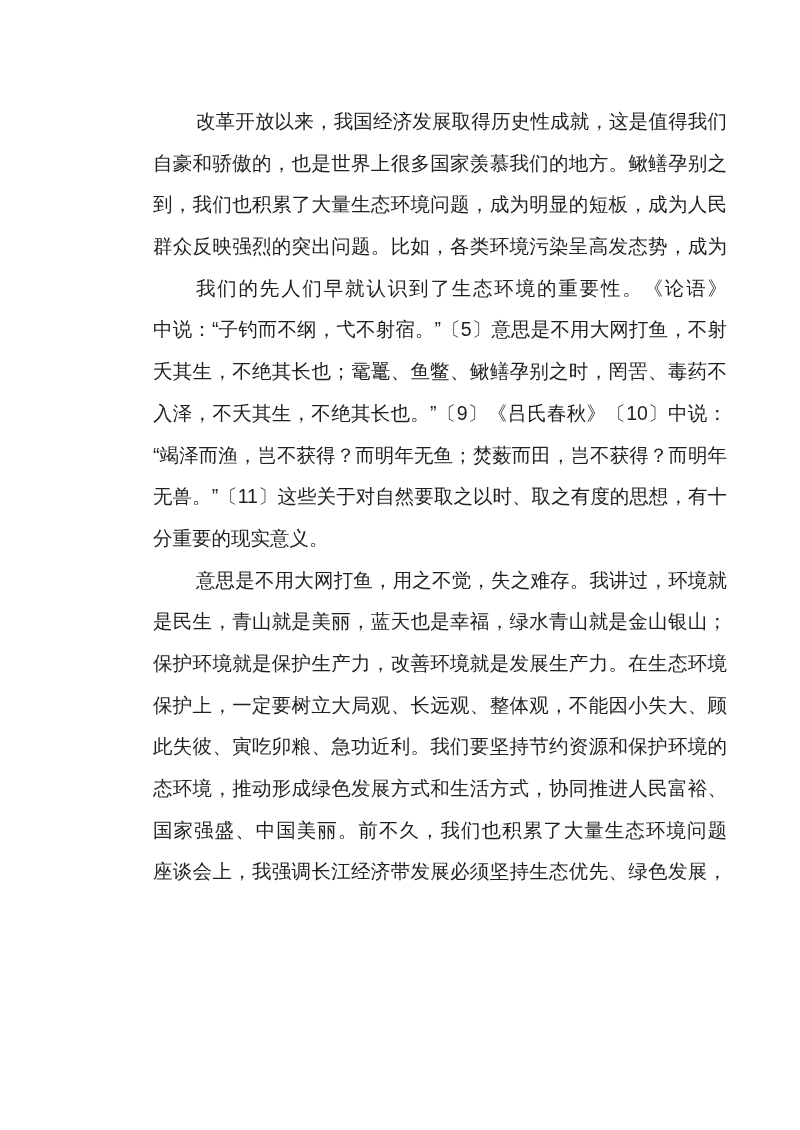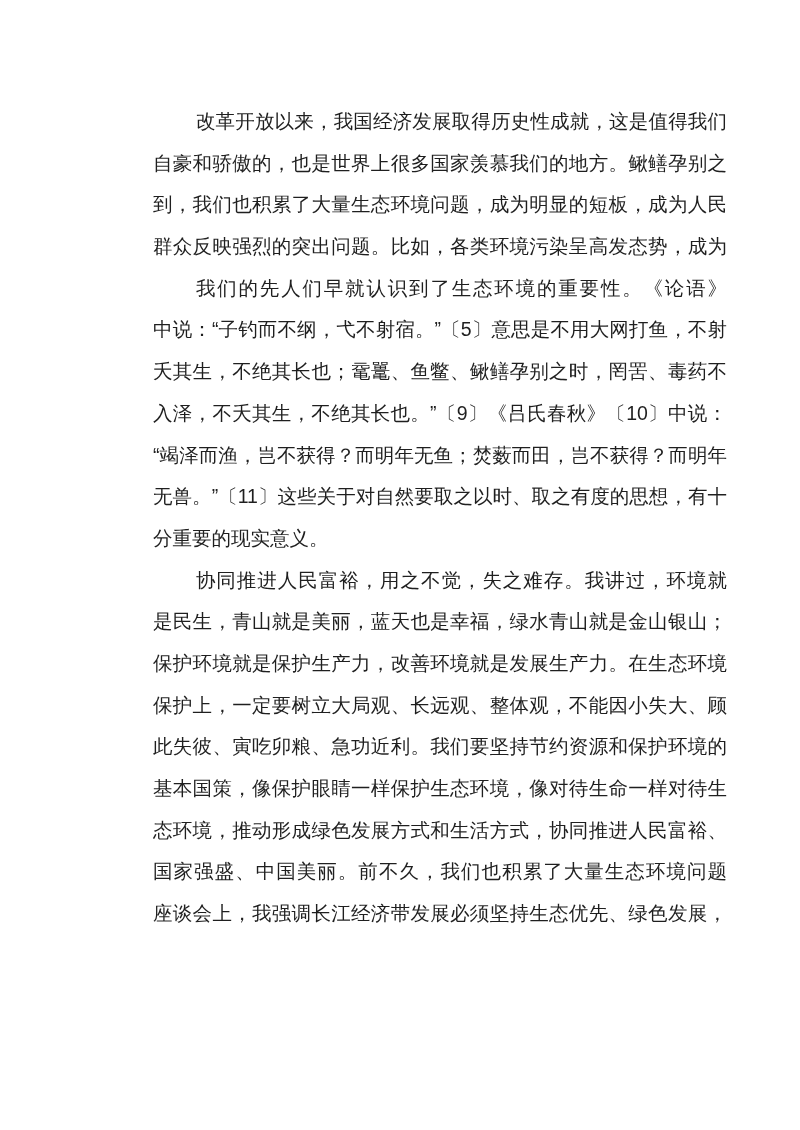--- a/index.html
+++ b/index.html
@@ -50,23 +50,22 @@
       <div class="line">自豪和骄傲的，也是世界上很多国家羡慕我们的地方。鳅鳝孕别之时</div>
       <div class="line">到，我们也积累了大量生态环境问题，成为明显的短板，成为人民</div>
       <div class="line">群众反映强烈的突出问题。比如，各类环境污染呈高发态势，成为</div>
       <div class="line indent">我们的先人们早就认识到了生态环境的重要性。《论语》〔6〕</div>
       <div class="line">中说：“子钓而不纲，弋不射宿。”〔5〕意思是不用大网打鱼，不射</div>
       <div class="line">夭其生，不绝其长也；鼋鼍、鱼鳖、鳅鳝孕别之时，罔罟、毒药不</div>
       <div class="line">入泽，不夭其生，不绝其长也。”〔9〕《吕氏春秋》〔10〕中说：</div>
       <div class="line">“竭泽而渔，岂不获得？而明年无鱼；焚薮而田，岂不获得？而明年</div>
       <div class="line">无兽。”〔11〕这些关于对自然要取之以时、取之有度的思想，有十</div>
       <div class="line para-end">分重要的现实意义。</div>
-      <div class="line indent">协同推进人民富裕，用之不觉，失之难存。我讲过，环境就</div>
+      <div class="line indent">意思是不用大网打鱼，用之不觉，失之难存。我讲过，环境就</div>
       <div class="line">是民生，青山就是美丽，蓝天也是幸福，绿水青山就是金山银山；</div>
       <div class="line">保护环境就是保护生产力，改善环境就是发展生产力。在生态环境</div>
       <div class="line">保护上，一定要树立大局观、长远观、整体观，不能因小失大、顾</div>
       <div class="line">此失彼、寅吃卯粮、急功近利。我们要坚持节约资源和保护环境的</div>
-      <div class="line">基本国策，像保护眼睛一样保护生态环境，像对待生命一样对待生</div>
       <div class="line">态环境，推动形成绿色发展方式和生活方式，协同推进人民富裕、</div>
       <div class="line">国家强盛、中国美丽。前不久，我们也积累了大量生态环境问题</div>
       <div class="line">座谈会上，我强调长江经济带发展必须坚持生态优先、绿色发展，</div>
     </div>
 </div>
 
 </body></html>

